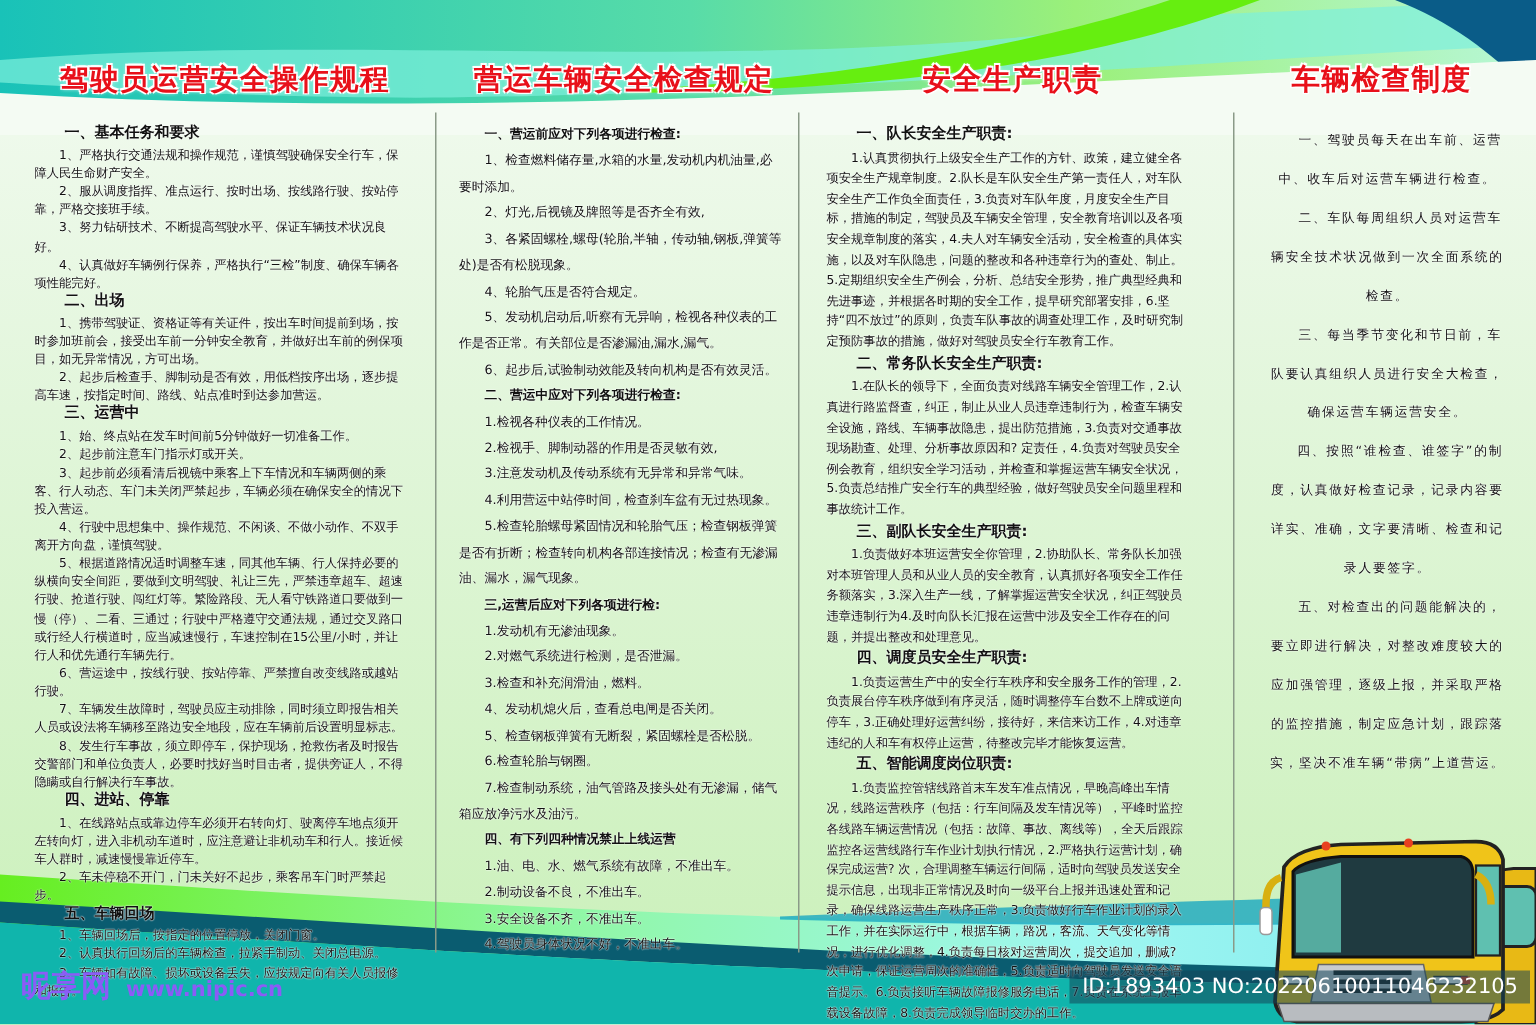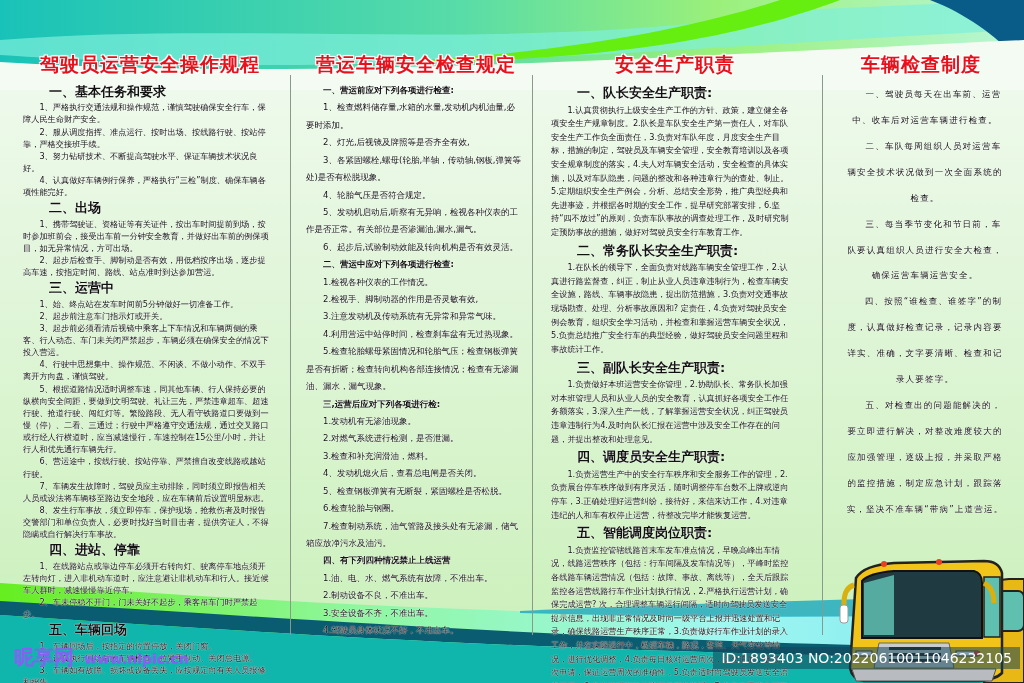--- a/index.html
+++ b/index.html
@@ -4,25 +4,25 @@
 <style>
   html,body{margin:0;padding:0;}
   body{width:1024px;height:683px;overflow:hidden;position:relative;
        font-family:"DejaVu Sans","Liberation Sans",sans-serif;
        background:linear-gradient(180deg,#f4fbf3 0%,#e2f6db 40%,#c9f0b8 100%);}
   .bg-top{position:absolute;left:0;top:0;width:1024px;height:90px;z-index:0;}
   .bg-bottom{position:absolute;left:0;bottom:0;width:1024px;height:110px;z-index:0;}
   .title{position:absolute;top:40px;z-index:3;color:#e8101a;font-weight:bold;
          font-family:"DejaVu Serif","Liberation Serif",serif;font-size:19px;letter-spacing:1px;
          text-shadow:1px 1px 0 #fff,-1px -1px 0 #fff,1px -1px 0 #fff,-1px 1px 0 #fff,0 0 3px #fff;
-         white-space:nowrap;margin-top:12px;}
+         white-space:nowrap;}
   .col{position:absolute;z-index:2;font-size:8.2px;color:#111;line-height:1.48;
        text-shadow:0 0 1px #fff,0 0 1px #fff;}
   .col p{margin:0;text-indent:2em;}
-  .col h4{margin:0;font-size:13px;font-weight:bold;padding-left:2em;}
+  .col h4{margin:0;font-size:10px;font-weight:bold;padding-left:2em;}
   .divider{position:absolute;width:1px;background:#8a9a88;z-index:2;}
   #c1{left:23px;top:82px;width:248px;}
   #c2{left:306px;top:82px;width:216px;line-height:2.05;font-size:8.5px;}
   #c2 h4{font-size:8.5px;}
   #c3{left:551px;top:82px;width:240px;line-height:1.66;}
   #c4{left:845px;top:82px;width:160px;font-size:8.5px;line-height:3.05;letter-spacing:1.2px;text-align:center;}
   .bus{position:absolute;right:0;bottom:0;width:190px;height:140px;z-index:4;}
   .watermark{position:absolute;left:14px;bottom:12px;z-index:5;color:#8b5cf6;
              font-weight:bold;font-size:20px;display:flex;align-items:baseline;gap:10px;}
   .watermark .url{font-size:14px;}

